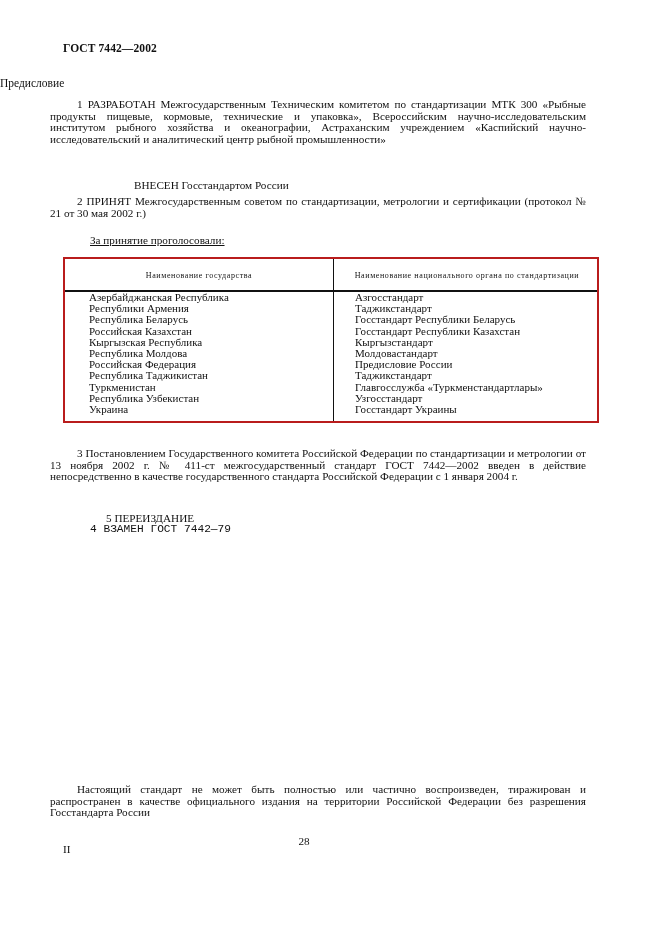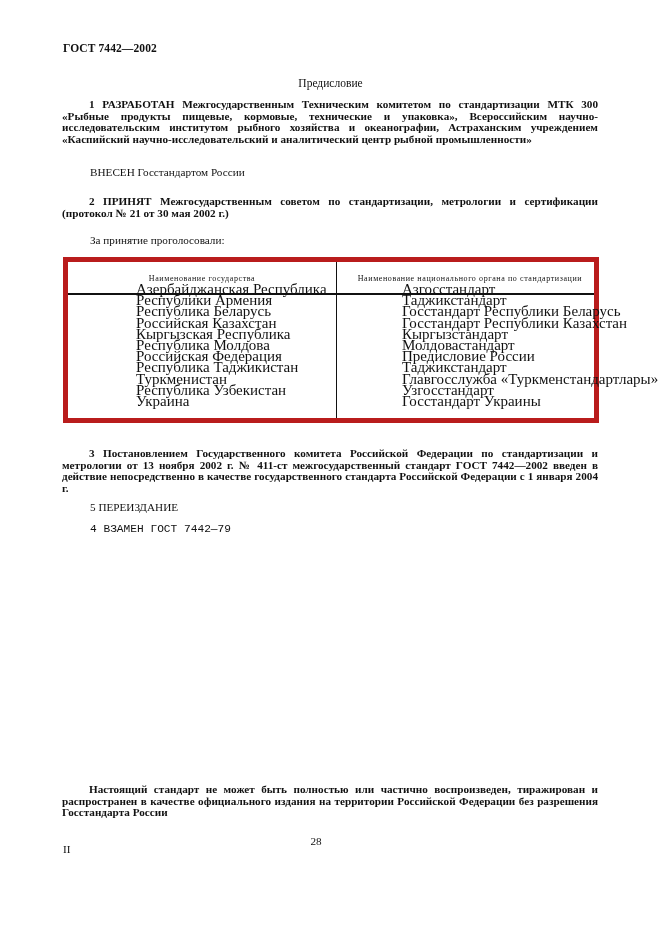--- a/index.html
+++ b/index.html
@@ -3,53 +3,53 @@
   <meta charset="utf-8">
   <style>
     html, body { margin: 0; padding: 0; background: #ffffff; }
     body {
       width: 661px; height: 936px; position: relative; overflow: hidden;
       font-family: "Liberation Serif", "DejaVu Serif", serif;
       color: #111111; font-size: 11.2px; line-height: 11.6px;
     }
     .abs { position: absolute; }
     .header { left: 63px; top: 43px; font-weight: bold; font-size: 11.5px; letter-spacing: 0.1px; text-align: right; }
-    .title { left: 0; width: 661px; top: 78px; text-align: center; font-size: 11.5px; }
-    .para { left: 62px; width: 536px; text-align: justify; font-weight: bold; }
+    .title { left: 0; width: 661px; top: 78px; text-align: left; font-size: 11.5px; }
+    .para { left: 50px; width: 536px; text-align: justify; }
     .para .ind { display: inline-block; width: 27px; }
     .single { left: 90px; }
     .tbl {
       left: 63px; top: 257px; width: 536px; height: 166px;
-      border: 5px solid #b91c1c; box-sizing: border-box;
+      border: 2px solid #b91c1c; box-sizing: border-box;
     }
     .tbl .vdiv { position: absolute; left: 268px; top: 0; bottom: 0; width: 1px; background: #111; }
     .tbl .hdiv { position: absolute; left: 0; right: 0; top: 31px; height: 2px; background: #111; }
     .th { position: absolute; top: 12px; font-size: 8px; letter-spacing: 0.6px; text-align: center; line-height: 9px; }
     .th.c1 { left: 0; width: 268px; }
     .th.c2 { left: 269px; width: 266px; }
-    .col { position: absolute; top: 22px; font-size: 15px; line-height: 11.2px; margin-left: 44px; }
+    .col { position: absolute; top: 33px; font-size: 11px; line-height: 11.2px; }
     .col.c1 { left: 24px; }
     .col.c2 { left: 290px; }
     .col div { white-space: nowrap; }
     .footer-left { left: 63px; top: 836px; margin-top: 8px; }
-    .footer-page { left: 0; width: 608px; top: 836px; text-align: center; padding-left: 12px; }
+    .footer-page { left: 0; width: 608px; top: 836px; text-align: center; }
   </style>
 </head>
 <body>
 
 <div class="abs header">ГОСТ 7442—2002</div>
 <div class="abs title">Предисловие</div>
 
 <div class="abs para" style="top:99px;"><span class="ind"></span><span>1 РАЗРАБОТАН Межгосударственным Техническим комитетом по стандартизации МТК 300 «Рыбные продукты пищевые, кормовые, технические и  упаковка», Всероссийским научно-исследовательским институтом рыбного хозяйства и океанографии, Астраханским учреждением «Каспийский научно-исследовательский и аналитический центр рыбной промышленности»</span></div>
 
-<div class="abs single" style="top:167px;">ВНЕСЕН Госстандартом России</div>
+<div class="abs single" style="top:180px;margin-left:44px;">ВНЕСЕН Госстандартом России</div>
 
 <div class="abs para" style="top:196px;"><span class="ind"></span><span>2 ПРИНЯТ Межгосударственным советом по стандартизации, метрологии и сертификации (протокол № 21 от 30 мая 2002 г.)</span></div>
 
-<div class="abs single" style="top:235px;">За принятие проголосовали:</div>
+<div class="abs single" style="top:235px;text-decoration:underline;">За принятие проголосовали:</div>
 
 <div class="abs tbl">
   <div class="vdiv"></div>
   <div class="hdiv"></div>
   <div class="th c1">Наименование государства</div>
   <div class="th c2">Наименование национального органа по стандартизации</div>
   <div class="col c1">
     <div>Азербайджанская Республика</div>
     <div>Республики Армения</div>
     <div>Республика Беларусь</div>
@@ -73,18 +73,18 @@
     <div>Таджикстандарт</div>
     <div>Главгосслужба «Туркменстандартлары»</div>
     <div>Узгосстандарт</div>
     <div>Госстандарт Украины</div>
   </div>
 </div>
 
 <div class="abs para" style="top:436px;margin-top:12px;"><span class="ind"></span><span>3 Постановлением Государственного комитета Российской Федерации по стандартизации и метрологии от 13 ноября 2002 г. № 411-ст межгосударственный стандарт ГОСТ 7442—2002 введен в действие непосредственно в качестве государственного стандарта Российской Федерации с 1 января 2004 г.</span></div>
 
 <div class="abs single" style="top:524px;font-family:Liberation Mono, monospace;">4 ВЗАМЕН ГОСТ 7442—79</div>
-<div class="abs single" style="top:502px;">5  ПЕРЕИЗДАНИЕ</div>
+<div class="abs single" style="top:513px;margin-left:16px;">5  ПЕРЕИЗДАНИЕ</div>
 
 <div class="abs para" style="top:784px;"><span class="ind"></span><span>Настоящий стандарт не может быть полностью или частично воспроизведен, тиражирован и распространен в качестве официального издания на территории Российской Федерации без разрешения Госстандарта России</span></div>
 
 <div class="abs footer-left">II</div>
 <div class="abs footer-page">28</div>
 
 </body></html>

